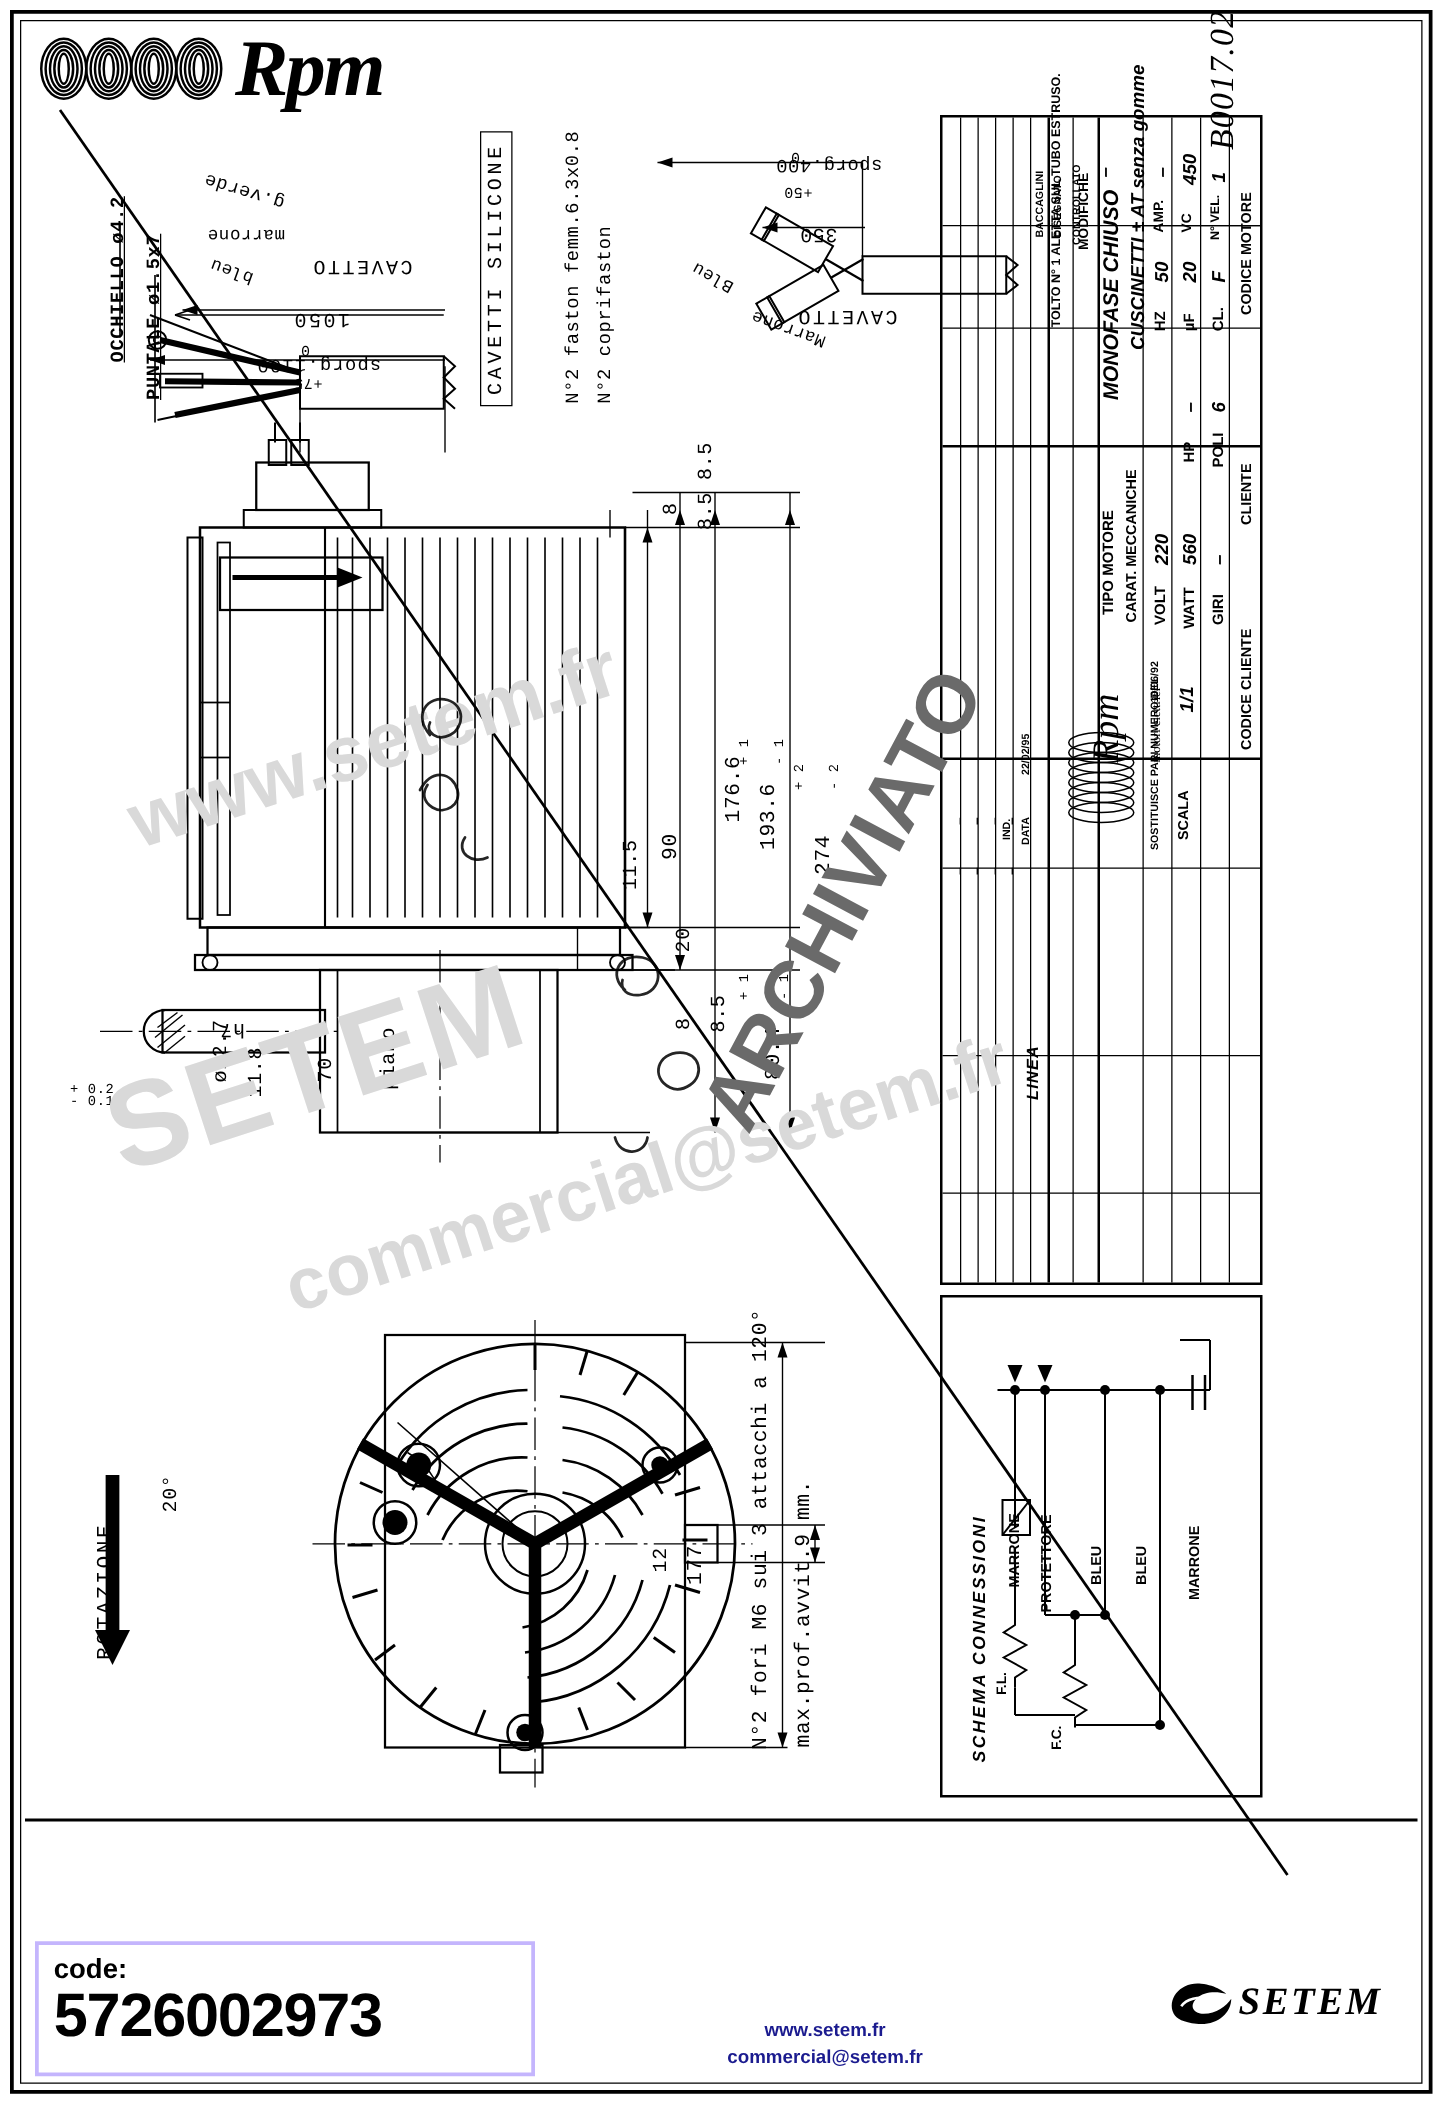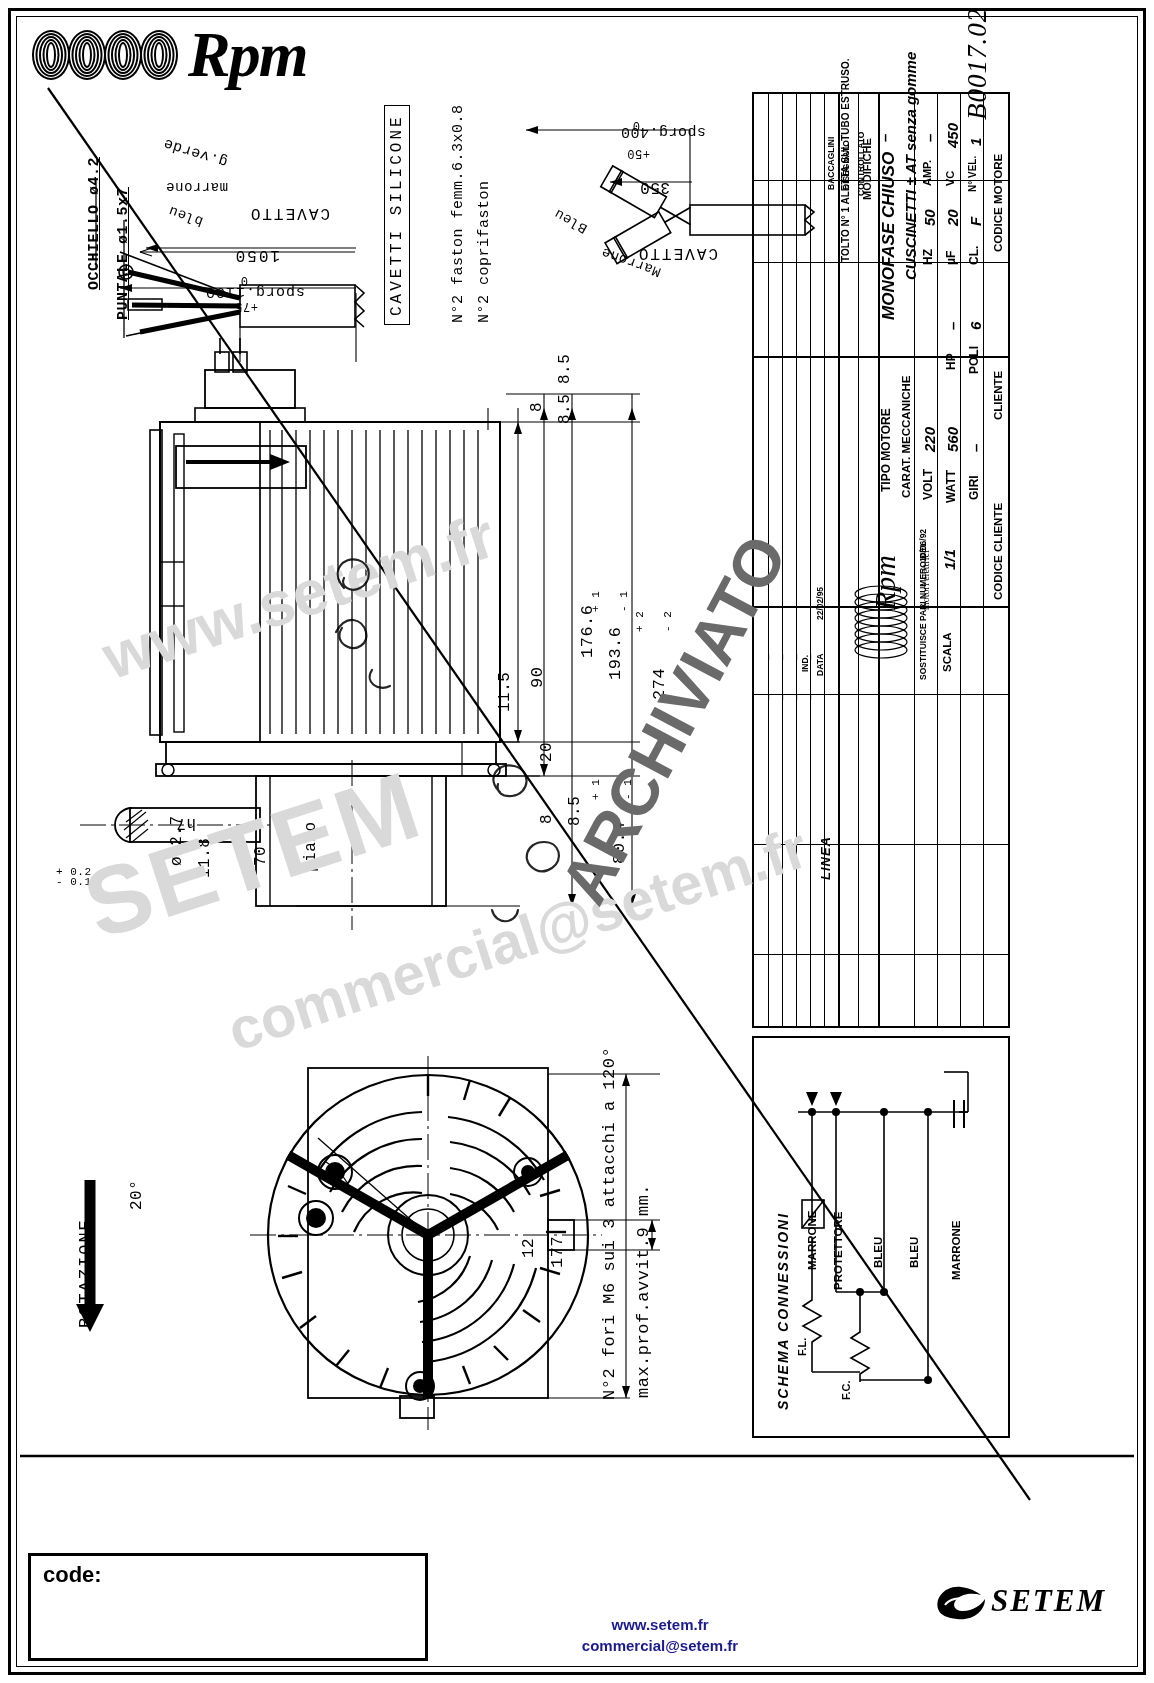--- a/index.html
+++ b/index.html
@@ -83,21 +83,21 @@
     font-size:30px; white-space:nowrap;
   }
   .rpm-small small { font-size:10px; font-style:normal; }
 
   
   .schema { position:absolute; left:752px; top:1036px; width:258px; height:402px; border:2px solid #000; }
 
   
   .code-box {
     position:absolute; left:28px; bottom:22px; width:400px; height:108px;
-    border:3px solid #000000; padding:6px 12px;
+    border:3px solid #c4b5fd; padding:6px 12px;
   }
   .code-label { font-size:22px; font-weight:bold; }
   .code-num { font-size:49px; font-weight:bold; letter-spacing:-1px; line-height:1.05; }
 
   .foot-center { position:absolute; left:450px; bottom:26px; width:420px; text-align:center; }
   .foot-center .l1 { font-size:15px; color:#1b1b8f; font-weight:bold; line-height:1.45; }
   .foot-addr { position:absolute; left:430px; bottom:26px; width:700px; text-align:center; font-size:12.5px; }
 
   .setem-logo { position:absolute; right:48px; bottom:58px; display:flex; align-items:center; }
   .setem-word { font-family:"Liberation Serif", serif; font-style:italic; font-weight:bold; font-size:31px; letter-spacing:2px; }
@@ -609,20 +609,21 @@
   <div class="wm wm2">SETEM</div>
   <div class="wm wm3">commercial@setem.fr</div>
   <div class="archiv">ARCHIVIATO</div>
 
   <svg width="1154" height="10" style="position:absolute;left:0;top:1452px">
     <line x1="20" y1="4" x2="1134" y2="4" stroke="#000" stroke-width="2.5"></line>
   </svg>
 
   <div class="code-box">
     <div class="code-label">code:</div>
+    <div class="code-num">5726002973</div>
   </div>
 
   <div class="foot-center">
     <div class="l1">www.setem.fr</div>
     <div class="l1">commercial@setem.fr</div>
   </div>
 
   <div class="setem-logo">
     <svg width="62" height="48">
       <path d="M10 34 C4 22 16 8 32 10 C44 11 52 18 52 18 C44 16 34 16 28 22 C22 28 26 34 34 34 C44 34 52 28 56 22 C56 34 44 44 28 42 C18 41 12 38 10 34 Z" fill="#000"></path>

